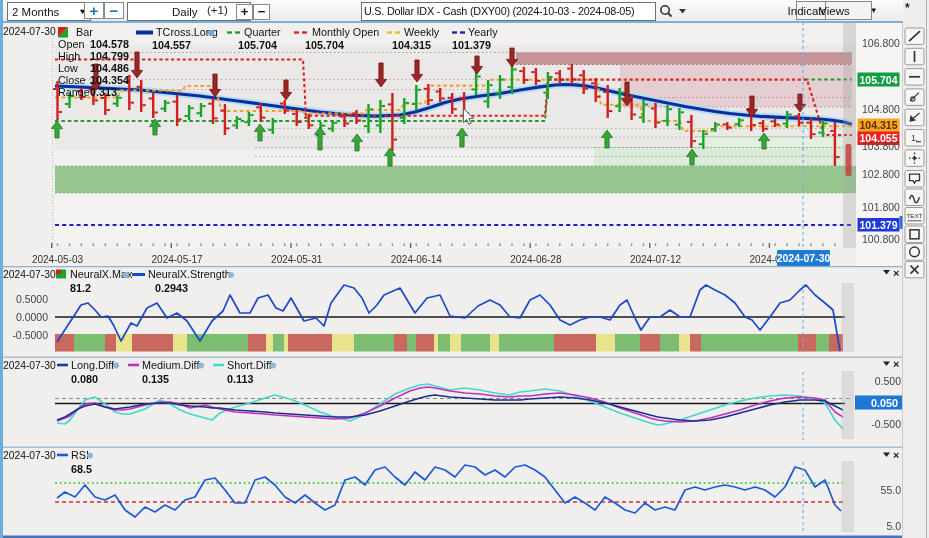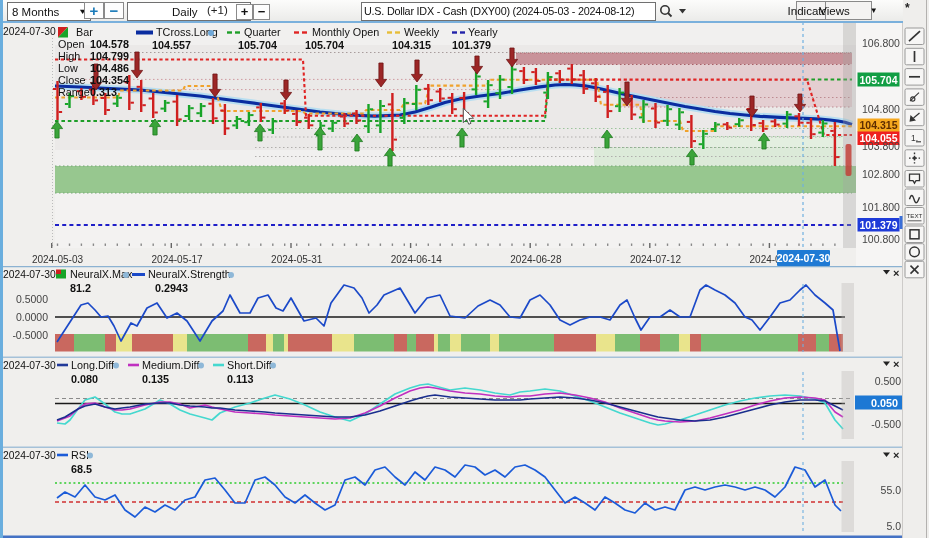--- a/index.html
+++ b/index.html
@@ -16,33 +16,33 @@
 .mbtn{position:absolute;top:1px;height:17px;background:#f4f3f2;border:1px solid #8a8a8a;
   font-size:11.5px;color:#111;display:flex;align-items:center;justify-content:center;gap:20px;}
 .mbtn .car2{font-size:8px;}
 #leftedge{position:absolute;left:0;top:0;width:2.5px;height:538px;background:#6aaede;z-index:9;}
 </style></head>
 <body>
 <div id="app">
 
 <div id="toolbar">
   <div class="combo" style="left:7px;width:74px;">
-        <span>8 Months</span>
+        <span>2 Months</span>
         <span class="car">▼</span>
       </div>
   <div class="btn" style="left:84px;width:18px;color:#1a7ab8;font-size:15px;font-weight:bold;">+</div>
   <div class="btn" style="left:104px;width:18px;color:#1a7ab8;font-size:15px;font-weight:bold;">−</div>
   <div class="combo" style="left:127px;width:74px;padding-left:44px;">
         <span>Daily</span>
         <span class="car">▼</span>
       </div>
   <div style="position:absolute;left:207px;top:4px;font-size:11.5px;color:#222;">(+1)</div>
   <div class="btn" style="left:236px;width:15px;height:14px;top:3.5px;color:#111;font-size:13px;font-weight:bold;">+</div>
   <div class="btn" style="left:253px;width:15px;height:14px;top:3.5px;color:#111;font-size:13px;font-weight:bold;">−</div>
-  <div class="tbox">U.S. Dollar IDX - Cash (DXY00) (2024-05-03 - 2024-08-12)</div>
+  <div class="tbox">U.S. Dollar IDX - Cash (DXY00) (2024-10-03 - 2024-08-05)</div>
   <svg style="position:absolute;left:658px;top:2px" width="34" height="18">
     <circle cx="7" cy="8" r="4.2" fill="none" stroke="#333" stroke-width="1.6"></circle>
     <line x1="10" y1="11" x2="13.5" y2="14.5" stroke="#333" stroke-width="1.8"></line>
     <path d="M21 7 l7 0 l-3.5 4.5 Z" fill="#333"></path>
   </svg>
   <div class="mbtn" style="left:796px;width:59px;">
         <span>Indicators</span>
         <span class="car2">▼</span>
       </div>
   <div class="mbtn" style="left:825px;width:45px;">

